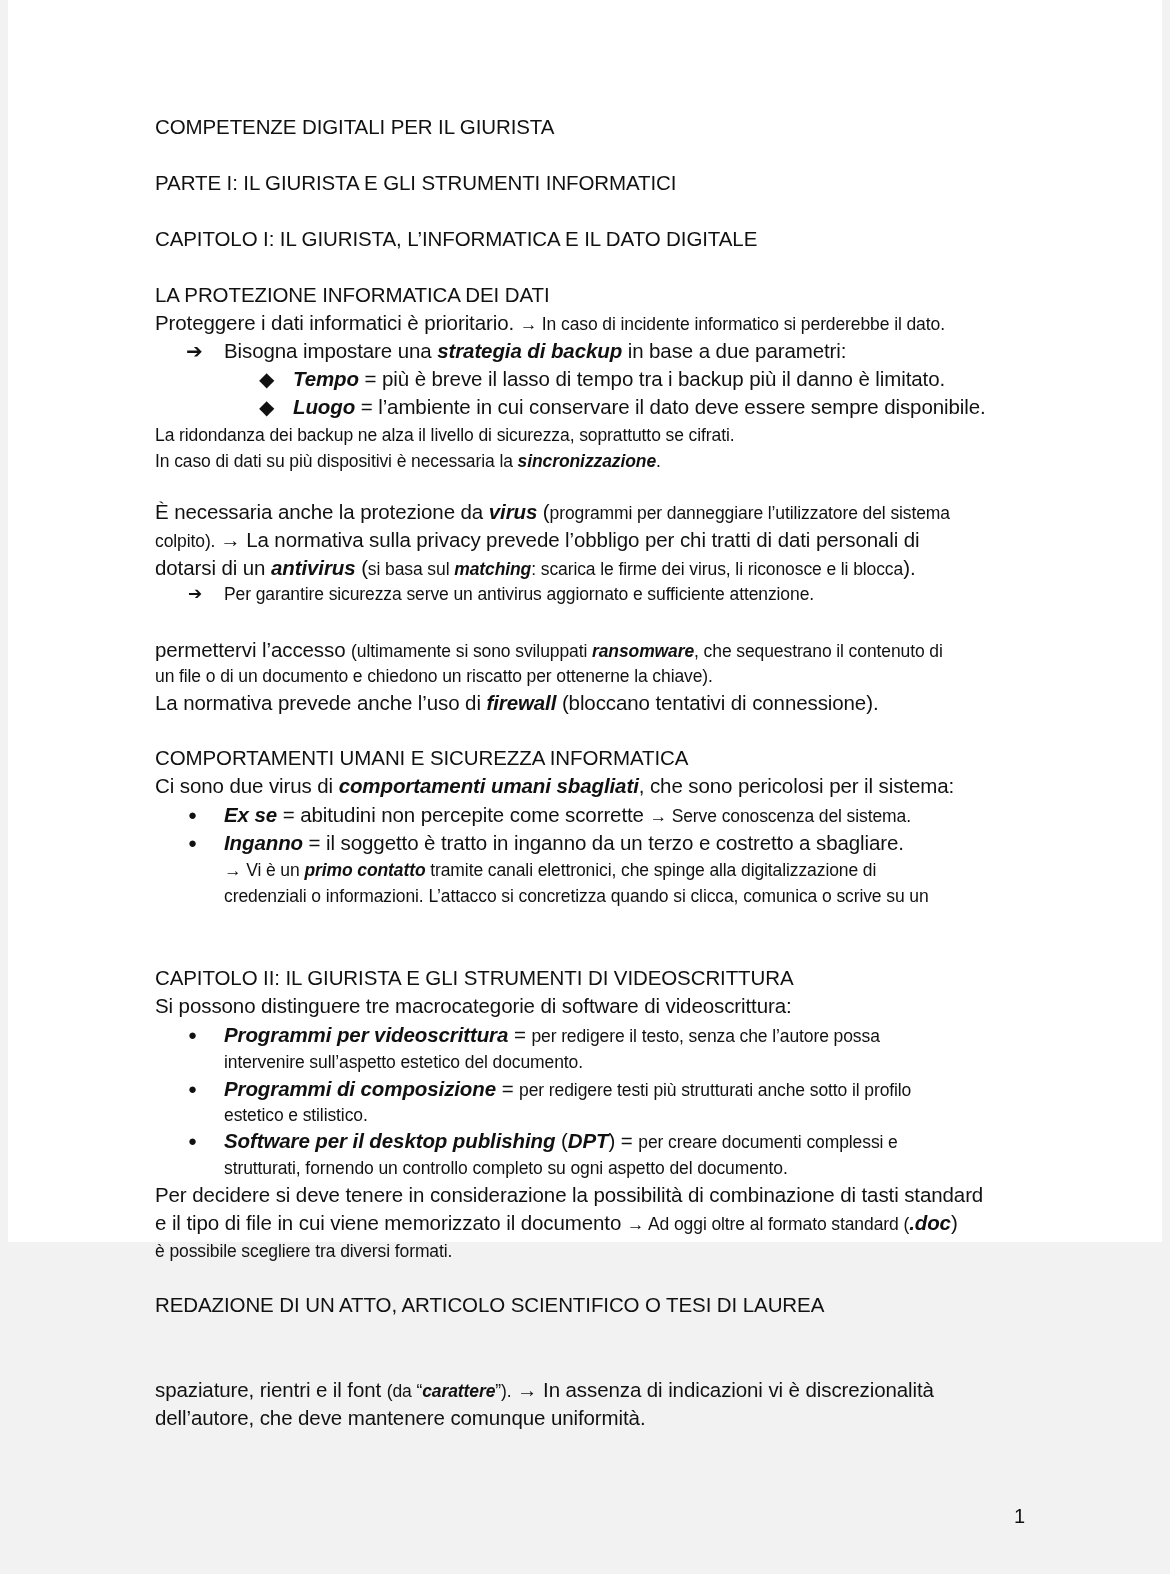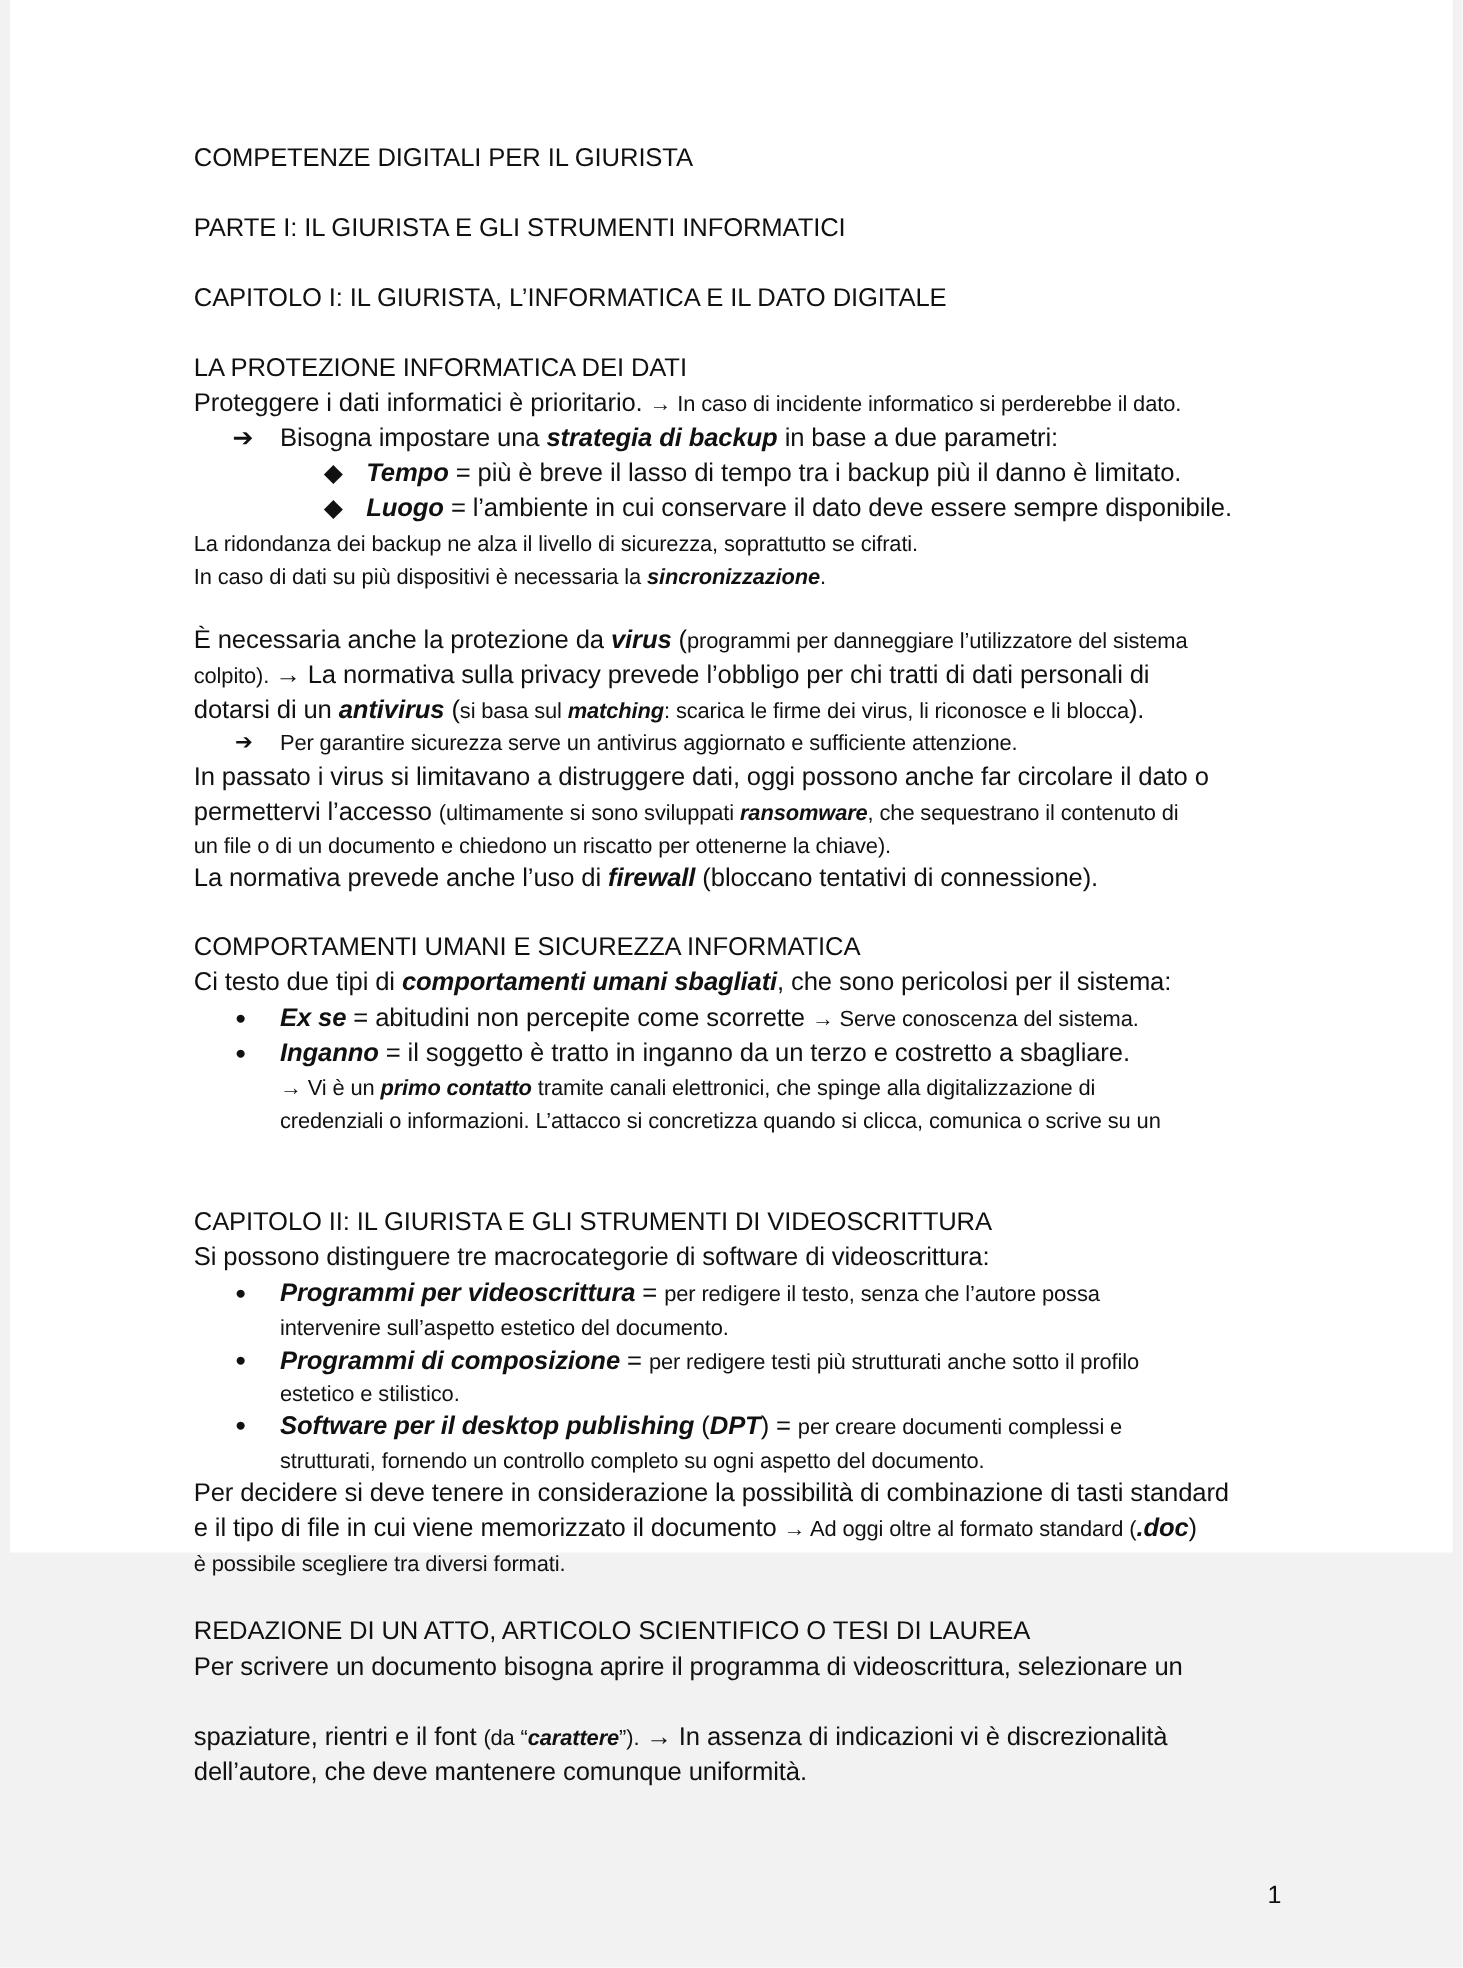--- a/index.html
+++ b/index.html
@@ -61,32 +61,31 @@
     <span>È necessaria anche la protezione da </span><b>virus</b><span> (</span><span class="sm">programmi per danneggiare l’utilizzatore del sistema</span>
   </div>
   <div class="ln" style="top:528px">
     <span class="sm">colpito). </span><span>→ La normativa sulla privacy prevede l’obbligo per chi tratti di dati personali di</span>
   </div>
   <div class="ln" style="top:556px">
     <span>dotarsi di un </span><b>antivirus</b><span> (</span><span class="sm">si basa sul </span><b class="sm">matching</b><span class="sm">: scarica le firme dei virus, li riconosce e li blocca</span><span>).</span>
   </div>
   <div class="glyph" style="left:180px;top:582px;font-size:17px">➔</div>
   <div class="ln ind1 sm" style="top:582px">Per garantire sicurezza serve un antivirus aggiornato e sufficiente attenzione.</div>
-  <div class="ln" style="top:610px">In passato i virus si limitavano a distruggere dati, oggi possono anche far circolare il dato o</div>
   <div class="ln" style="top:638px">
     <span>permettervi l’accesso </span><span class="sm">(ultimamente si sono sviluppati </span><b class="sm">ransomware</b><span class="sm">, che sequestrano il contenuto di</span>
   </div>
   <div class="ln" style="top:691px">
     <span>La normativa prevede anche l’uso di </span><b>firewall</b><span> (bloccano tentativi di connessione).</span>
   </div>
   <div class="ln sm" style="top:664px">un file o di un documento e chiedono un riscatto per ottenerne la chiave).</div>
 
   <div class="ln" style="top:746px">COMPORTAMENTI UMANI E SICUREZZA INFORMATICA</div>
   <div class="ln" style="top:774px">
-    <span>Ci testo due tipi di </span><b>comportamenti umani sbagliati</b><span>, che sono pericolosi per il sistema:</span>
+    <span>Ci sono due virus di </span><b>comportamenti umani sbagliati</b><span>, che sono pericolosi per il sistema:</span>
   </div>
   <div class="glyph" style="left:180px;top:803px;font-size:15px">●</div>
   <div class="ln ind1" style="top:803px">
     <b>Ex se</b><span> = abitudini non percepite come scorrette </span><span class="sm">→ Serve conoscenza del sistema.</span>
   </div>
   <div class="glyph" style="left:180px;top:831px;font-size:15px">●</div>
   <div class="ln ind1" style="top:831px">
     <b>Inganno</b><span> = il soggetto è tratto in inganno da un terzo e costretto a sbagliare.</span>
   </div>
   <div class="ln ind1 sm" style="top:858px">
@@ -111,20 +110,19 @@
     <b>Software per il desktop publishing</b><span> (</span><b>DPT</b><span>) = </span><span class="sm">per creare documenti complessi e</span>
   </div>
   <div class="ln ind1 sm" style="top:1156px">strutturati, fornendo un controllo completo su ogni aspetto del documento.</div>
   <div class="ln" style="top:1183px">Per decidere si deve tenere in considerazione la possibilità di combinazione di tasti standard</div>
   <div class="ln" style="top:1211px">
     <span>e il tipo di file in cui viene memorizzato il documento </span><span class="sm">→ Ad oggi oltre al formato standard (</span><b>.doc</b><span>)</span>
   </div>
   <div class="ln sm" style="top:1239px">è possibile scegliere tra diversi formati.</div>
 
   <div class="ln" style="top:1293px">REDAZIONE DI UN ATTO, ARTICOLO SCIENTIFICO O TESI DI LAUREA</div>
-  <div class="ln" style="top:1322px">Per scrivere un documento bisogna aprire il programma di videoscrittura, selezionare un</div>
   <div class="ln" style="top:1378px">
     <span>spaziature, rientri e il font </span><span class="sm">(da “</span><b class="sm">carattere</b><span class="sm">”).</span><span> → In assenza di indicazioni vi è discrezionalità</span>
   </div>
   <div class="ln" style="top:1406px">dell’autore, che deve mantenere comunque uniformità.</div>
 
   <div class="pagenum">1</div>
 </div>
 
 </body></html>

